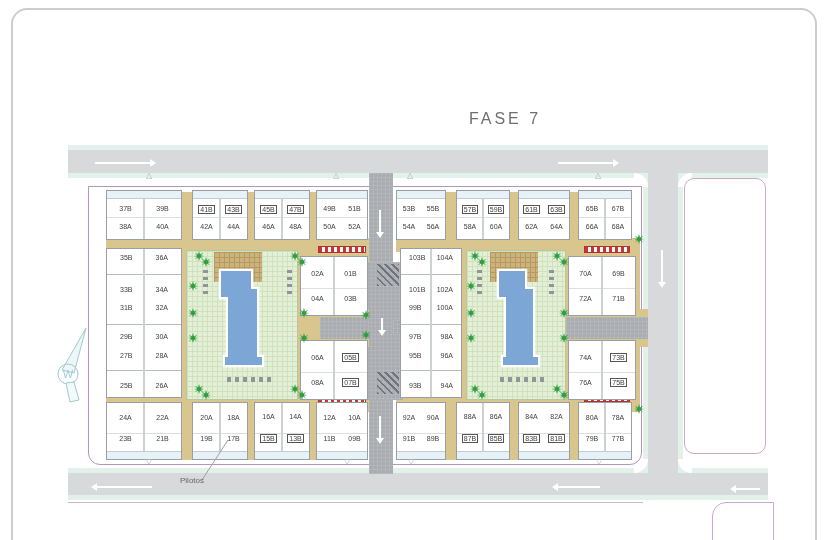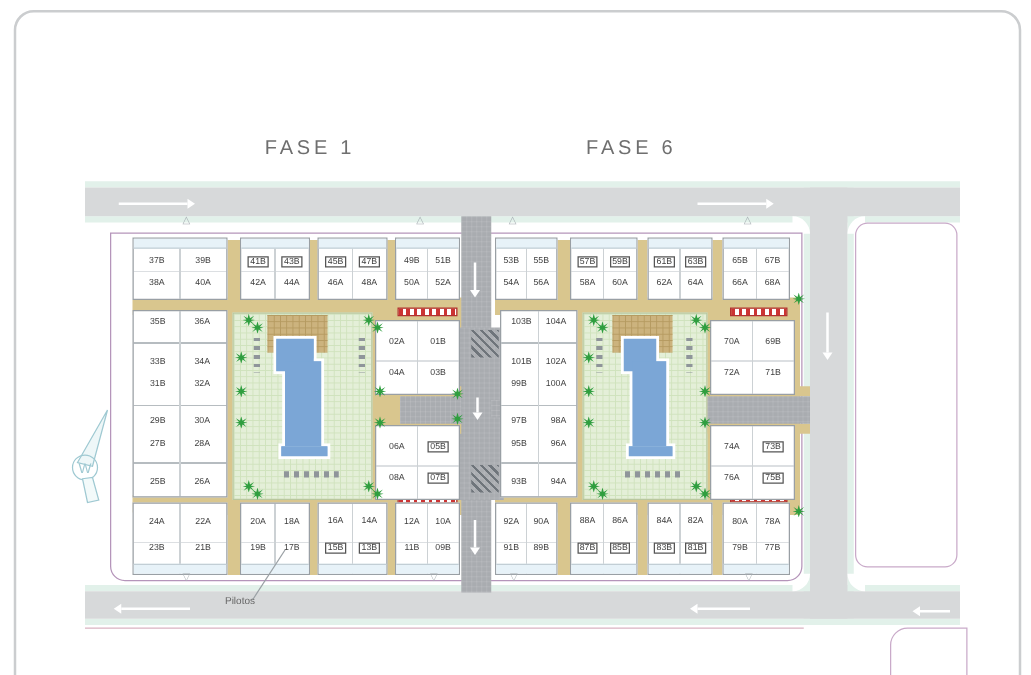--- a/index.html
+++ b/index.html
@@ -60,22 +60,21 @@
   .tri{font-size:8px;color:#a9b0b5;line-height:8px;}
   .title{font-size:16px;letter-spacing:3px;color:#6f6f6f;text-align:center;}
   .pilotos{font-size:8px;color:#666;}
   .frame{border:2px solid #cbcdcf;border-radius:16px;}
 </style>
 </head>
 <body>
 
 <div id="stage">
 
-  <div class="abs title" style="left:198px;top:110px;width:100px;">FASE 1</div>
-  <div class="abs title" style="left:455px;top:110px;width:100px;">FASE 6</div>
+  <div class="abs title" style="left:455px;top:110px;width:100px;">FASE 7</div>
 
   <div class="abs walk" style="left:68px;top:145px;width:700px;height:5px;"></div>
   <div class="abs walk" style="left:68px;top:173px;width:700px;height:5px;"></div>
   <div class="abs walk" style="left:68px;top:468px;width:700px;height:5px;"></div>
   <div class="abs walk" style="left:68px;top:495px;width:700px;height:5px;"></div>
   <div class="abs walk" style="left:643px;top:150px;width:5px;height:345px;"></div>
   <div class="abs walk" style="left:678px;top:150px;width:5px;height:345px;"></div>
 
   <div class="abs road" style="left:68px;top:150px;width:700px;height:23px;"></div>
   <div class="abs road" style="left:648px;top:150px;width:30px;height:345px;"></div>

